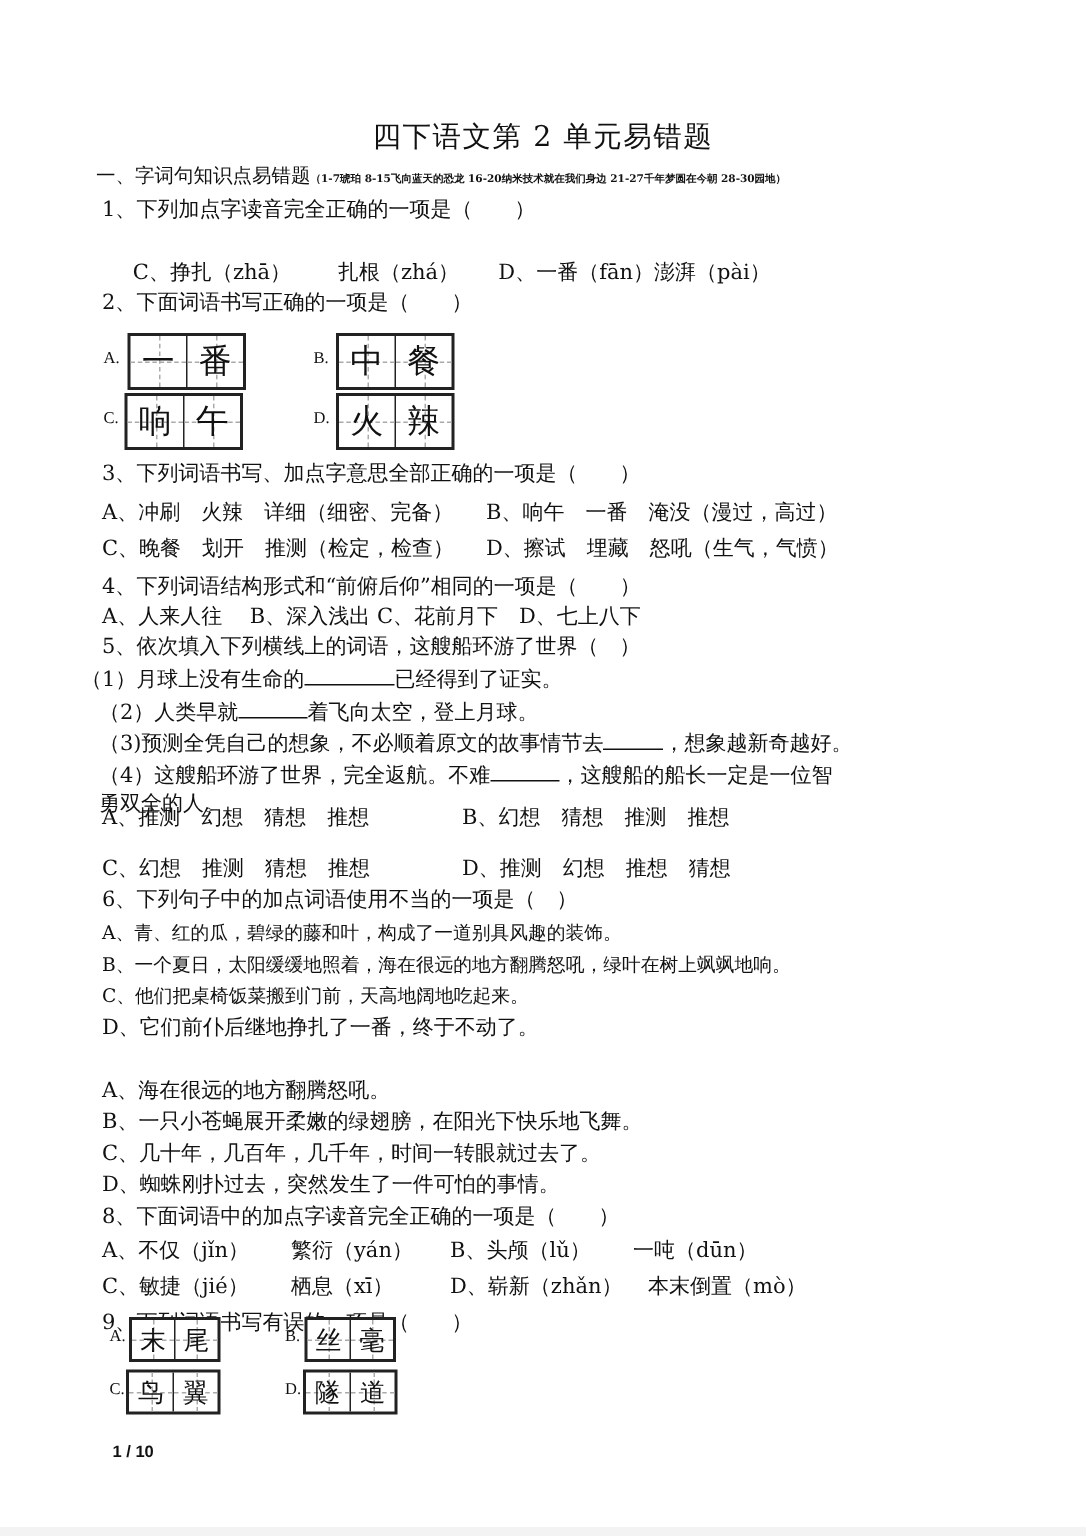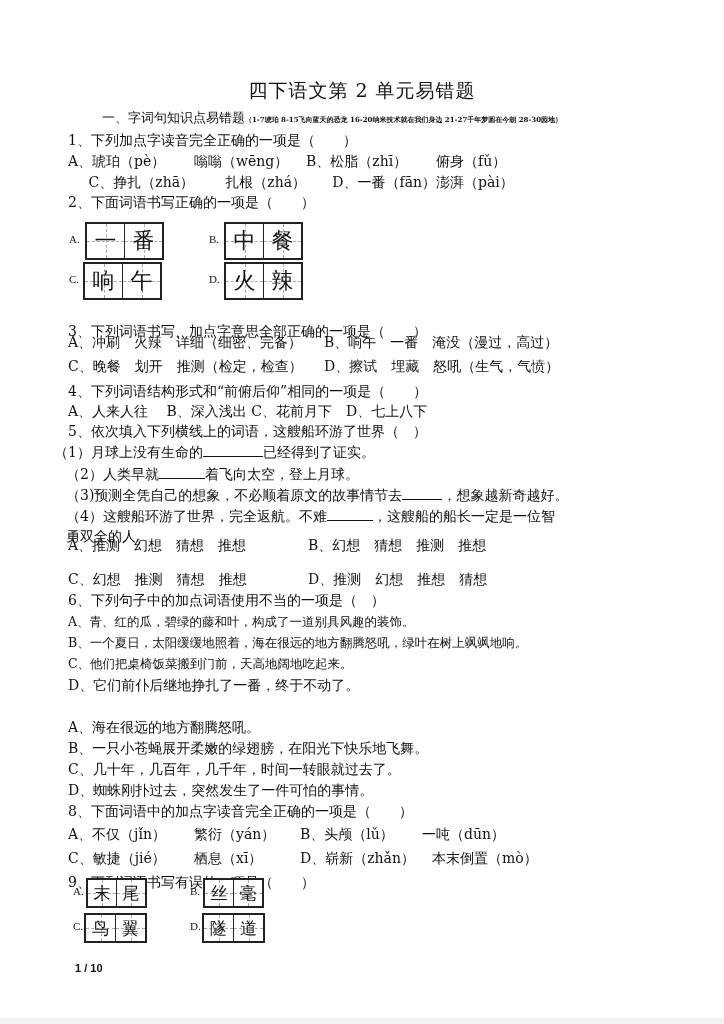--- a/index.html
+++ b/index.html
@@ -26,29 +26,26 @@
               font-weight:bold; font-size:11px; }
   .bottom-edge { position:absolute; left:0; right:0; top:1018px; height:6px; background:#f3f3f3; }
 </style>
 </head>
 <body>
 
 <div class="page">
 
   <div class="title">四下语文第 2 单元易错题</div>
 
-  <div class="line sub-head" style="top:108px;left:64px;margin-left:38px;">
+  <div class="line sub-head" style="top:108px;left:64px;">
     <span>一、字词句知识点易错题</span><span class="small">（1-7琥珀 8-15飞向蓝天的恐龙 16-20纳米技术就在我们身边 21-27千年梦圆在今朝 28-30园地）</span>
   </div>
 
   <div class="line" style="top:130px;">
     <span>1、</span><span>下列加点字读音完全正确的一项是（　　）</span>
-  </div>
-  <div class="line" style="top:151px;">
-    <span class="opt" style="width:126px">A、琥珀（pè）</span><span class="opt" style="width:112px">嗡嗡（wēng）</span><span class="opt" style="width:130px">B、松脂（zhī）</span><span class="opt">俯身（fǔ）</span>
   </div>
   <div class="line" style="top:172px;text-align:right;">
     <span class="opt" style="width:126px">C、挣扎（zhā）</span><span class="opt" style="width:112px">扎根（zhá）</span><span class="opt" style="width:130px">D、一番（fān）</span><span class="opt">澎湃（pài）</span>
   </div>
 
   <div class="line" style="top:192px;">
     <span>2、</span><span>下面词语书写正确的一项是（　　）</span>
   </div>
   <div class="grid-set">
     <div class="grid-label" style="left:69px;top:233px;">A.</div>
@@ -82,21 +79,21 @@
     <div class="tian" style="left:224px;top:262px;">
       <div class="cell" style="width:37px;height:34px;font-size:22px;">
           <span>火</span>
         </div>
       <div class="cell" style="width:37px;height:34px;font-size:22px;">
           <span>辣</span>
         </div>
     </div>
   </div>
 
-  <div class="line" style="top:321px;text-align:center;">
+  <div class="line" style="top:306px;text-align:center;">
     <span>3、</span><span>下列词语书写、加点字意思全部正确的一项是（　　）</span>
   </div>
   <div class="line" style="top:332px;">
     <span class="opt" style="width:256px">A、冲刷　火辣　详细（细密、完备）</span><span class="opt">B、响午　一番　淹没（漫过，高过）</span>
   </div>
   <div class="line" style="top:356px;">
     <span class="opt" style="width:256px">C、晚餐　划开　推测（检定，检查）</span><span class="opt">D、擦试　埋藏　怒吼（生气，气愤）</span>
   </div>
 
   <div class="line" style="top:381px;">

